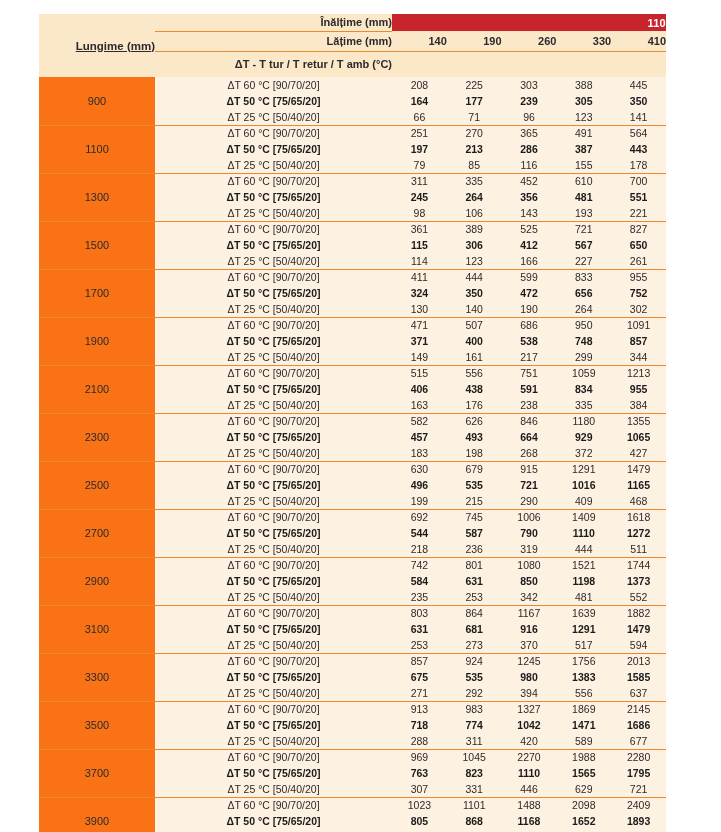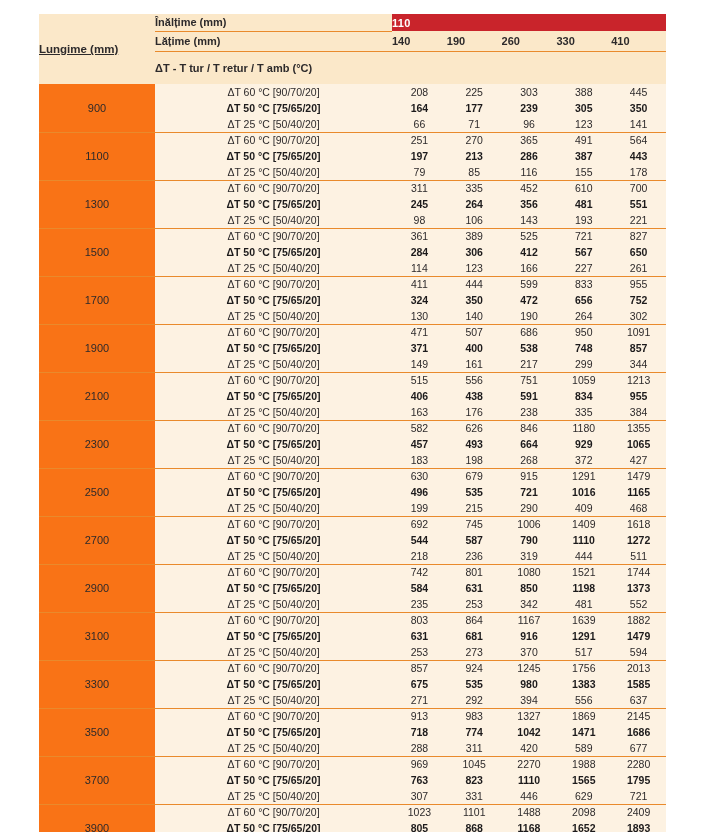--- a/index.html
+++ b/index.html
@@ -18,24 +18,24 @@
     width: 627px;
     color: var(--text, #2d2a2b);
   }
   col.c-length { width: 116px; }
   col.c-label  { width: 237px; }
   col.c-num    { width: 54.8px; }
 
   td { overflow: hidden; white-space: nowrap; }
 
   
-  thead td { background: var(--header-cream, #fbe8c9); text-align: left; font-weight: bold; font-size: 11px; }
+  thead td { background: var(--header-cream, #fbe8c9); text-align: right; font-weight: bold; font-size: 11px; }
   tr.h1 { height: 17px; }
   tr.h2 { height: 20px; padding-left: 33px; }
-  tr.h3 { height: 33px; padding-left: 9px; }
+  tr.h3 { height: 26px; padding-left: 9px; }
   td.lungime-cell { font-size: 11.5px; text-decoration: underline; }
   td.inaltime-cell { border-bottom: 1.5px solid var(--orange, #e98a2c); }
   td.red-banner {
     background: var(--red, #c9242b);
     color: #ffffff;
     font-size: 11px;
     letter-spacing: .3px;
   }
   td.latime-cell, td.width-cell { border-bottom: 1.5px solid var(--orange, #e98a2c); }
   td.dt-cell { font-size: 11px; }
@@ -179,21 +179,21 @@
             <td rowspan="3" class="length-cell">1500</td>
             <td class="label-cell">ΔT 60 °C [90/70/20]</td>
             <td class="num-cell">361</td>
             <td class="num-cell">389</td>
             <td class="num-cell">525</td>
             <td class="num-cell">721</td>
             <td class="num-cell">827</td>
           </tr>
           <tr class="bold-row">
             <td class="label-cell">ΔT 50 °C [75/65/20]</td>
-            <td class="num-cell">284</td>
+            <td class="num-cell">115</td>
             <td class="num-cell">306</td>
             <td class="num-cell">412</td>
             <td class="num-cell">567</td>
             <td class="num-cell">650</td>
           </tr>
           <tr>
             <td class="label-cell">ΔT 25 °C [50/40/20]</td>
             <td class="num-cell">114</td>
             <td class="num-cell">123</td>
             <td class="num-cell">166</td>

